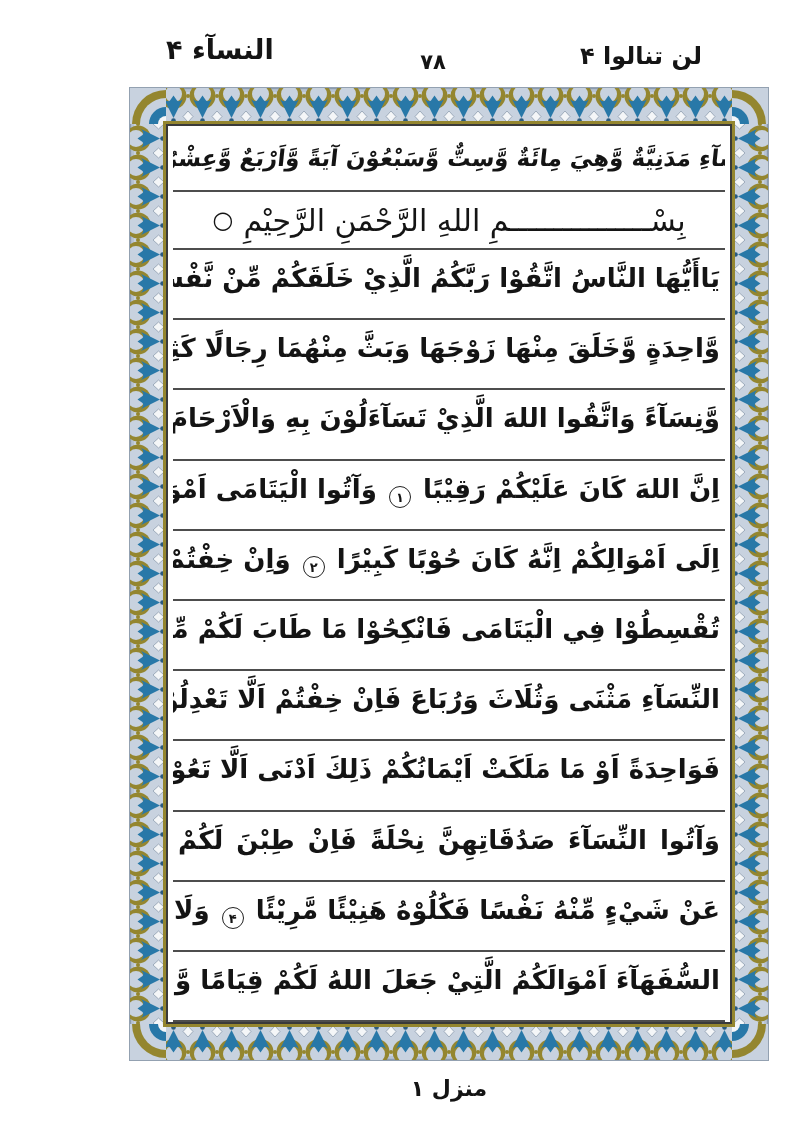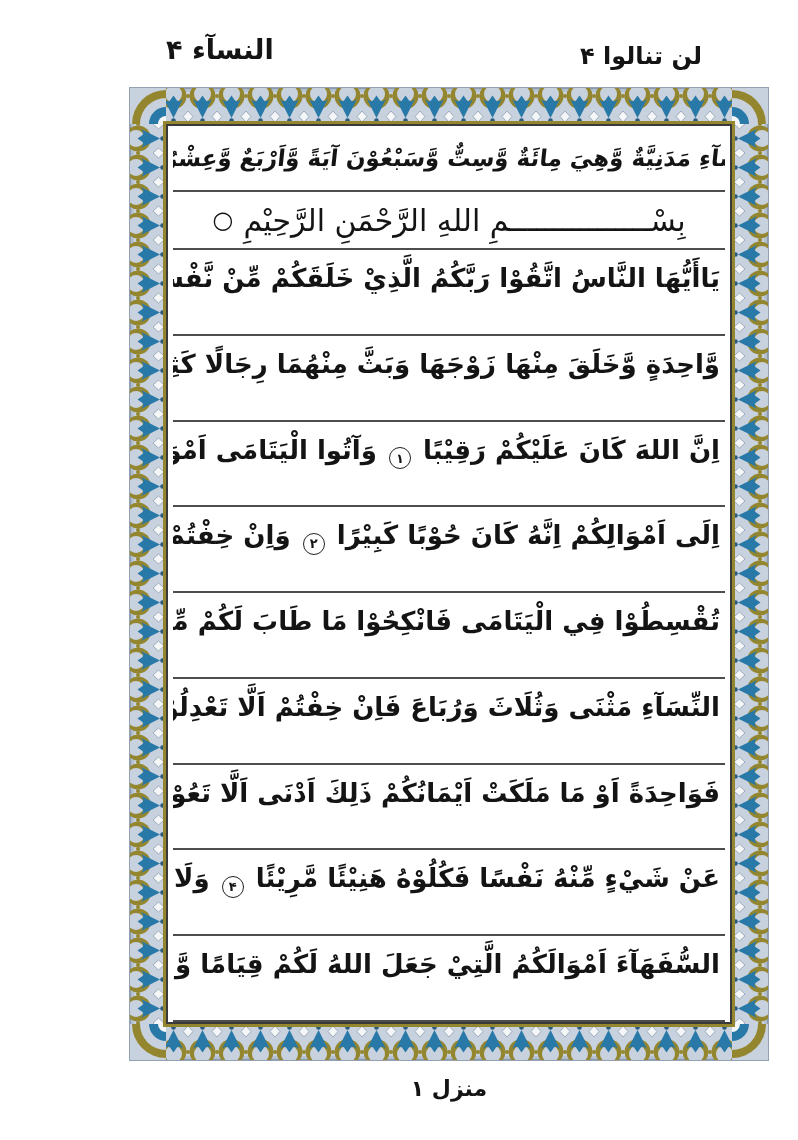--- a/index.html
+++ b/index.html
@@ -63,20 +63,21 @@
   .marker:empty{display:none;}
   
   .footer{position:absolute;top:1076px;left:0;width:100%;text-align:center;font-size:22px;font-weight:bold;direction:rtl;margin-left:16px;}
 </style>
 </head>
 <body>
 
 <div class="page">
 
   <div class="head-left">النسآء ۴</div>
+  <div class="head-center">۷۸</div>
   <div class="head-right">لن تنالوا ۴</div>
 
   <div class="band">
     <svg width="0" height="0" style="position:absolute" aria-hidden="true">
       <defs>
         <g id="motif">
           <rect x="0" y="0" width="29" height="36" style="fill:var(--band-bg)"></rect>
           <rect x="0" y="0" width="29" height="4" style="fill:var(--band-bg-dark)"></rect>
           <rect x="0" y="0" width="29" height="1.2" style="fill:var(--band-edge)"></rect>
           <circle cx="14.5" cy="8" r="13" style="fill:var(--band-gold)"></circle>
@@ -161,35 +162,41 @@
       <span class="end-circle">○</span>
     </div>
 
     <div class="row qline">
       <p class="ltext"><span>يَاأَيُّهَا النَّاسُ اتَّقُوْا رَبَّكُمُ الَّذِيْ خَلَقَكُمْ مِّنْ نَّفْسٍ</span>  <span></span></p>
     </div>
     <div class="row qline">
       <p class="ltext"><span>وَّاحِدَةٍ وَّخَلَقَ مِنْهَا زَوْجَهَا وَبَثَّ مِنْهُمَا رِجَالًا كَثِيْرًا</span>  <span></span></p>
     </div>
     <div class="row qline">
+      <p class="ltext"><span>وَّنِسَآءً وَاتَّقُوا اللهَ الَّذِيْ تَسَآءَلُوْنَ بِهِ وَالْاَرْحَامَ</span>  <span></span></p>
+    </div>
+    <div class="row qline">
       <p class="ltext"><span>اِنَّ اللهَ كَانَ عَلَيْكُمْ رَقِيْبًا</span> <span class="marker">۱</span> <span>وَآتُوا الْيَتَامَى اَمْوَالَهُمْ</span></p>
     </div>
     <div class="row qline">
       <p class="ltext"><span>اِلَى اَمْوَالِكُمْ اِنَّهُ كَانَ حُوْبًا كَبِيْرًا</span> <span class="marker">۲</span> <span>وَاِنْ خِفْتُمْ اَلَّا</span></p>
     </div>
     <div class="row qline">
       <p class="ltext"><span>تُقْسِطُوْا فِي الْيَتَامَى فَانْكِحُوْا مَا طَابَ لَكُمْ مِّنَ</span>  <span></span></p>
     </div>
     <div class="row qline">
       <p class="ltext"><span>النِّسَآءِ مَثْنَى وَثُلَاثَ وَرُبَاعَ فَاِنْ خِفْتُمْ اَلَّا تَعْدِلُوْا</span>  <span></span></p>
     </div>
     <div class="row qline">
       <p class="ltext"><span>فَوَاحِدَةً اَوْ مَا مَلَكَتْ اَيْمَانُكُمْ ذَلِكَ اَدْنَى اَلَّا تَعُوْلُوْا</span>  <span></span></p>
     </div>
     <div class="row qline">
+      <p class="ltext"><span>وَآتُوا النِّسَآءَ صَدُقَاتِهِنَّ نِحْلَةً فَاِنْ طِبْنَ لَكُمْ</span>  <span></span></p>
+    </div>
+    <div class="row qline">
       <p class="ltext"><span>عَنْ شَيْءٍ مِّنْهُ نَفْسًا فَكُلُوْهُ هَنِيْئًا مَّرِيْئًا</span> <span class="marker">۴</span> <span>وَلَا تُؤْتُوا</span></p>
     </div>
     <div class="row qline">
       <p class="ltext"><span>السُّفَهَآءَ اَمْوَالَكُمُ الَّتِيْ جَعَلَ اللهُ لَكُمْ قِيَامًا وَّارْزُقُوْهُمْ</span>  <span></span></p>
     </div>
 
   </div>
 
   <div class="footer">منزل ۱</div>
 

